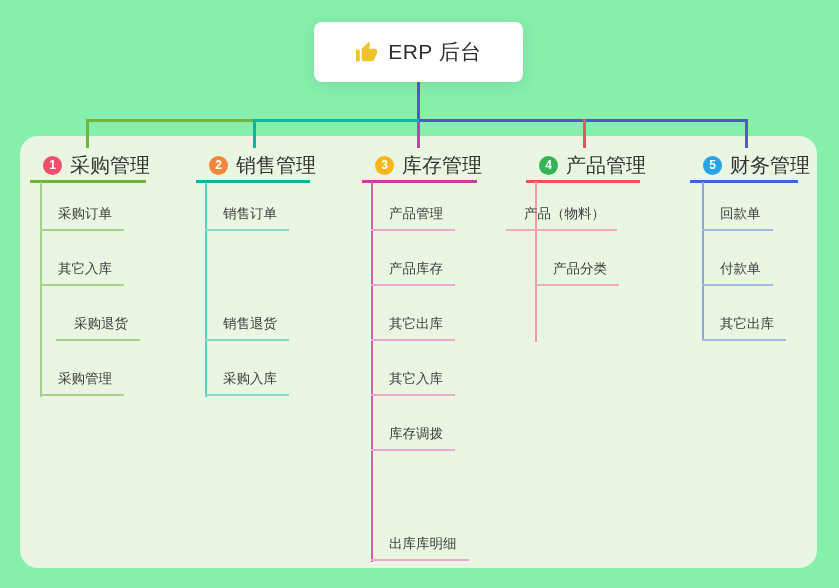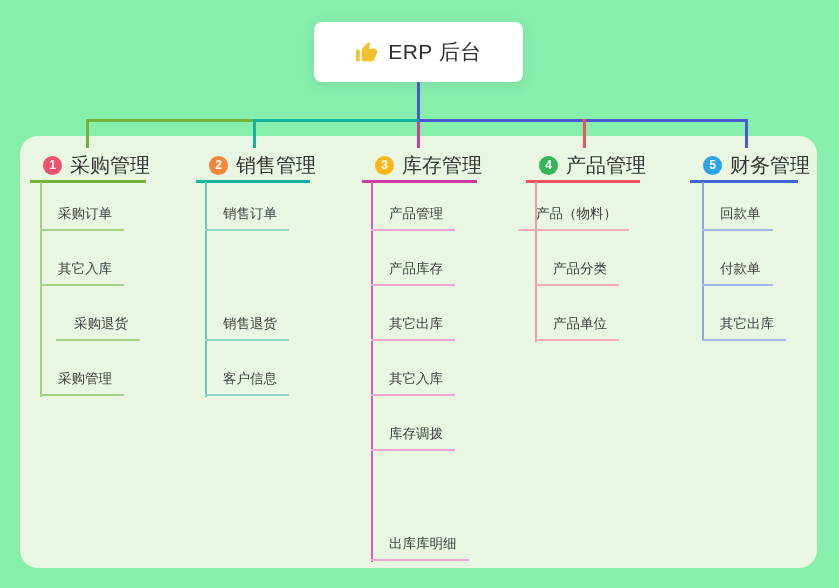--- a/index.html
+++ b/index.html
@@ -59,42 +59,41 @@
   <div class="child c1" style="left:56px;top:314px">采购退货</div>
   <div class="child c1" style="left:40px;top:369px">采购管理</div>
 
   <div class="hdr h2" style="left:196px;top:150px;width:114px">
     <span class="badge b2">2</span>
     <span class="hdr-label">销售管理</span>
   </div>
   <div class="spine s2" style="left:205px;top:182px;height:215px"></div>
   <div class="child c2" style="left:205px;top:204px">销售订单</div>
   <div class="child c2" style="left:205px;top:314px">销售退货</div>
-  <div class="child c2" style="left:205px;top:369px">客户信息</div>
+  <div class="child c2" style="left:205px;top:369px">采购入库</div>
 
   <div class="hdr h3" style="left:362px;top:150px;width:115px">
     <span class="badge b3">3</span>
     <span class="hdr-label">库存管理</span>
   </div>
   <div class="spine s3" style="left:371px;top:182px;height:380px"></div>
   <div class="child c3" style="left:371px;top:204px">产品管理</div>
   <div class="child c3" style="left:371px;top:259px">产品库存</div>
   <div class="child c3" style="left:371px;top:314px">其它出库</div>
   <div class="child c3" style="left:371px;top:369px">其它入库</div>
   <div class="child c3" style="left:371px;top:424px">库存调拨</div>
   <div class="child c3" style="left:371px;top:534px">出库库明细</div>
 
   <div class="hdr h4" style="left:526px;top:150px;width:114px">
     <span class="badge b4">4</span>
     <span class="hdr-label">产品管理</span>
   </div>
   <div class="spine s4" style="left:535px;top:182px;height:160px"></div>
-  <div class="child c4" style="left:518px;top:204px">产品（物料）</div>
+  <div class="child c4" style="left:506px;top:204px">产品（物料）</div>
   <div class="child c4" style="left:535px;top:259px">产品分类</div>
-  <div class="child c4" style="left:535px;top:314px">产品单位</div>
 
   <div class="hdr h5" style="left:690px;top:150px;width:108px">
     <span class="badge b5">5</span>
     <span class="hdr-label">财务管理</span>
   </div>
   <div class="spine s5" style="left:702px;top:182px;height:159px"></div>
   <div class="child c5" style="left:702px;top:204px">回款单</div>
   <div class="child c5" style="left:702px;top:259px">付款单</div>
   <div class="child c5" style="left:702px;top:314px">其它出库</div>
 </div>

